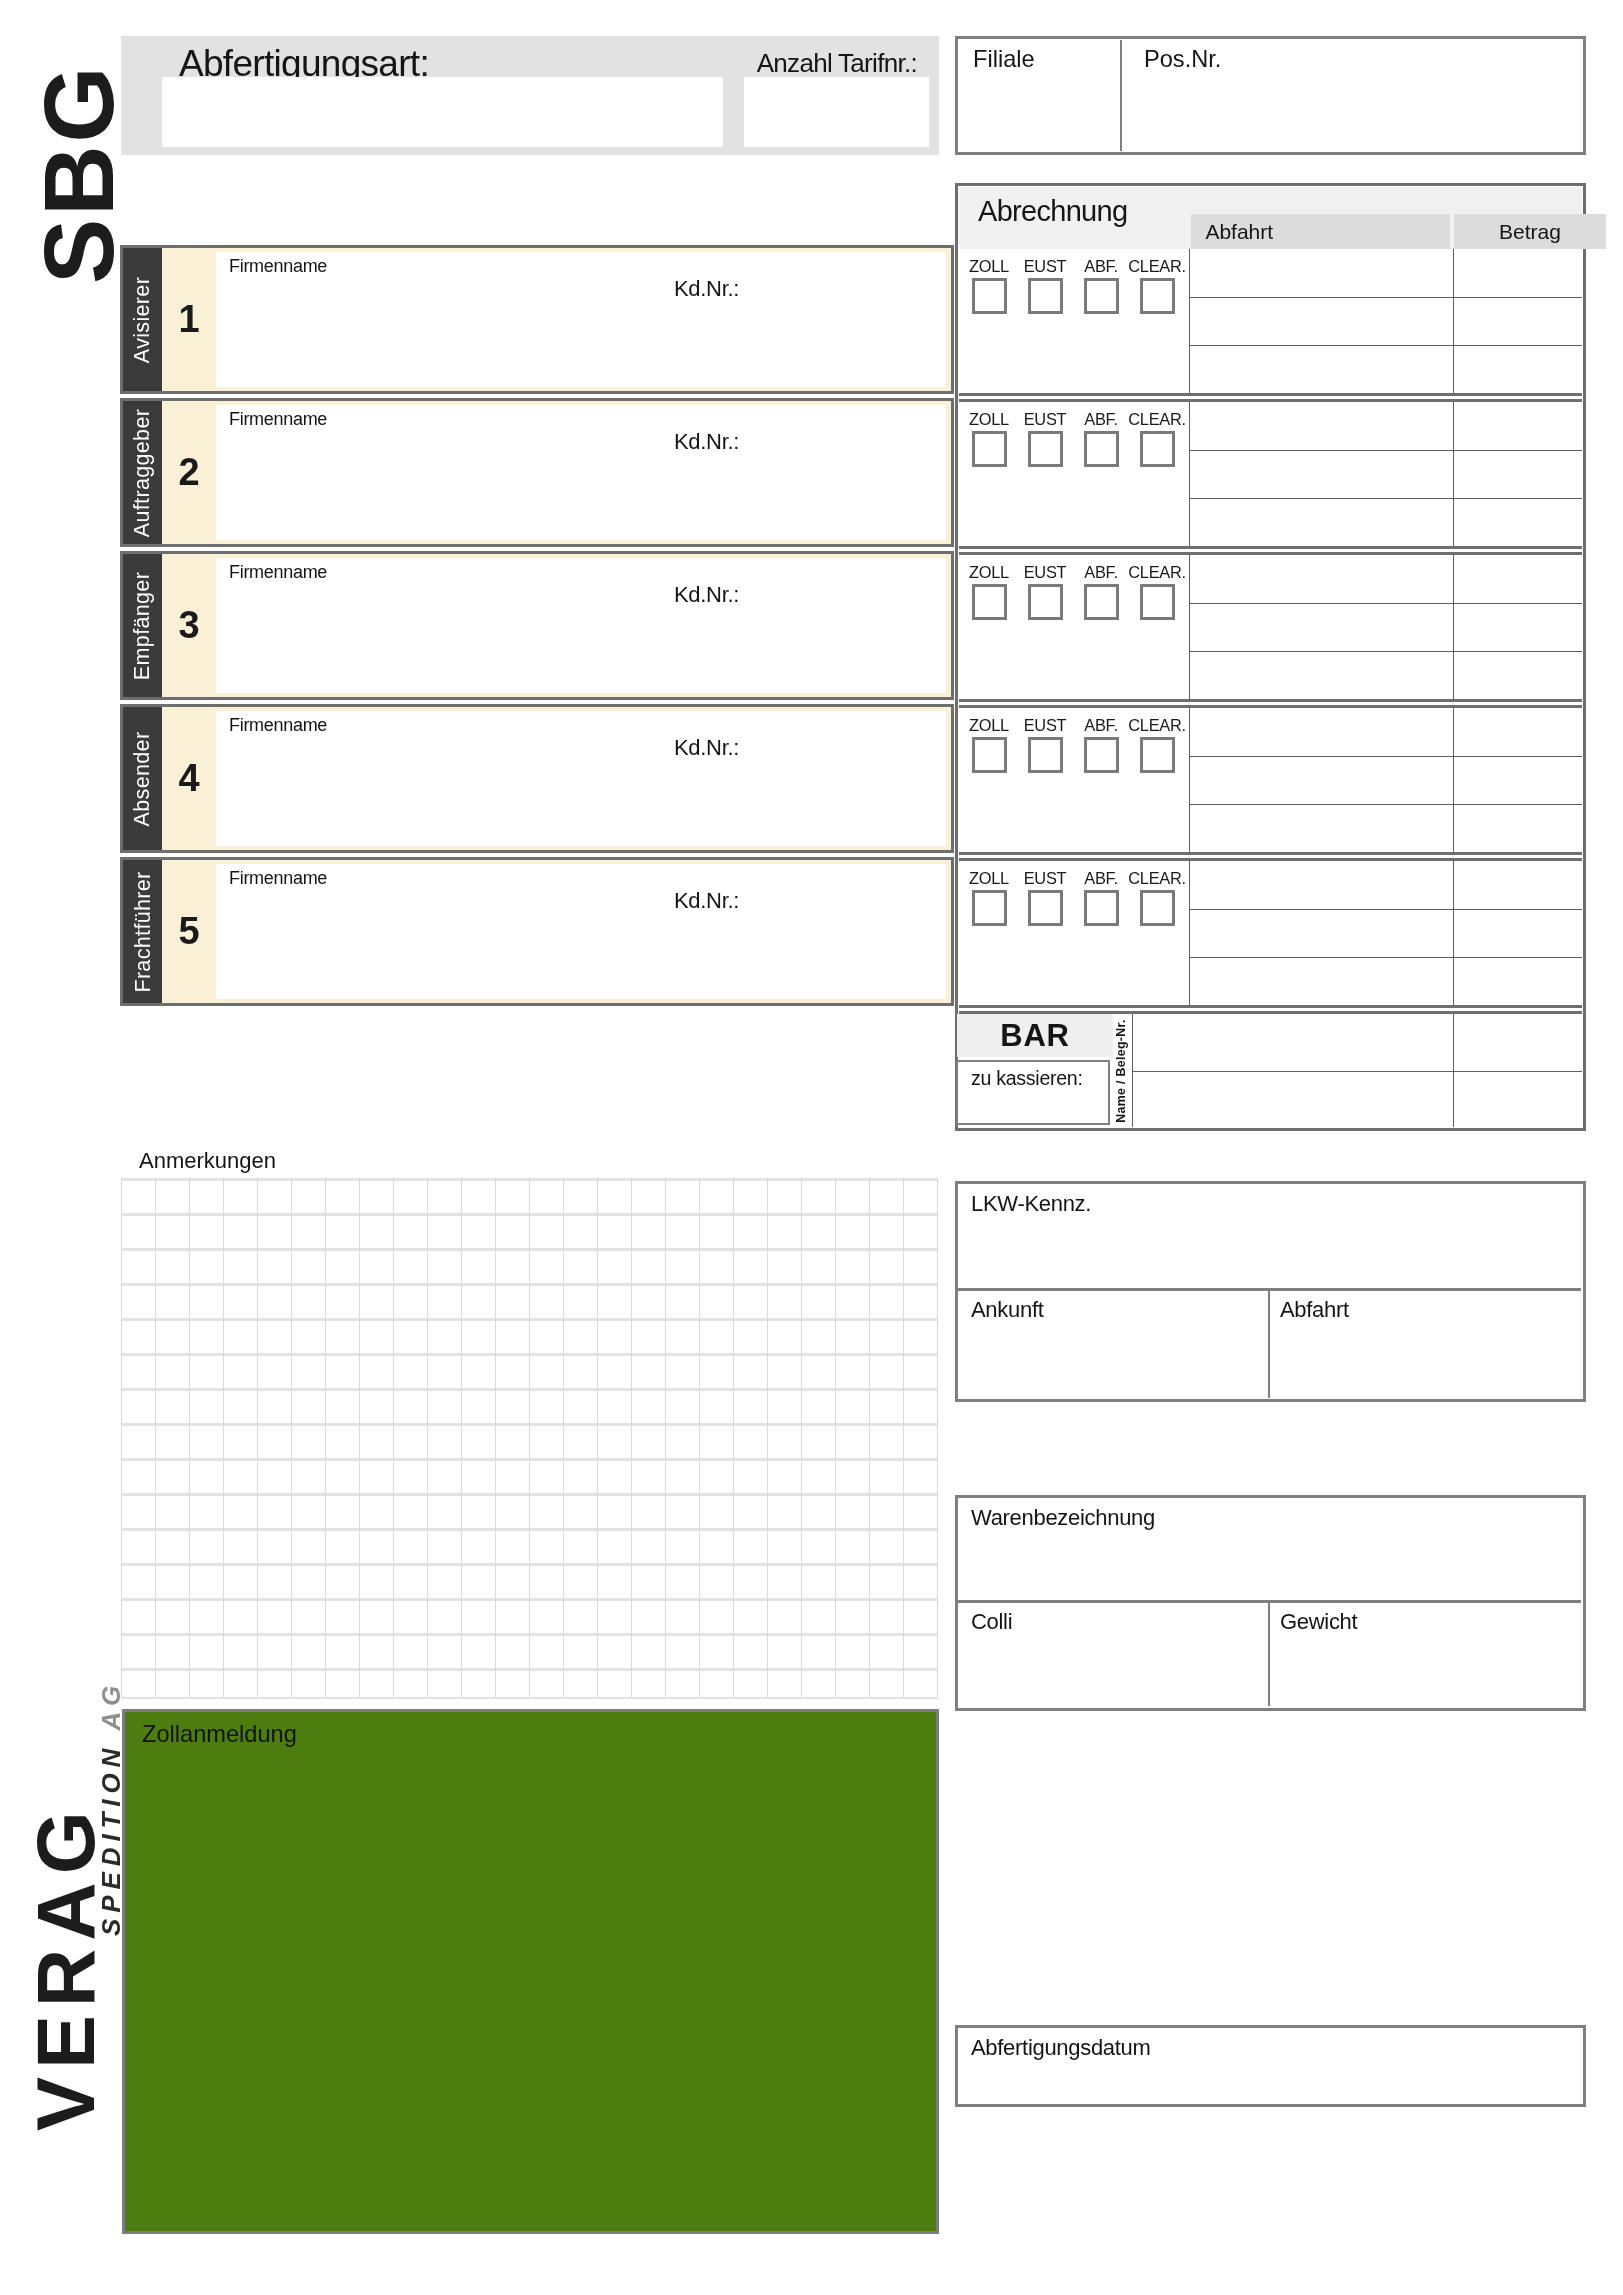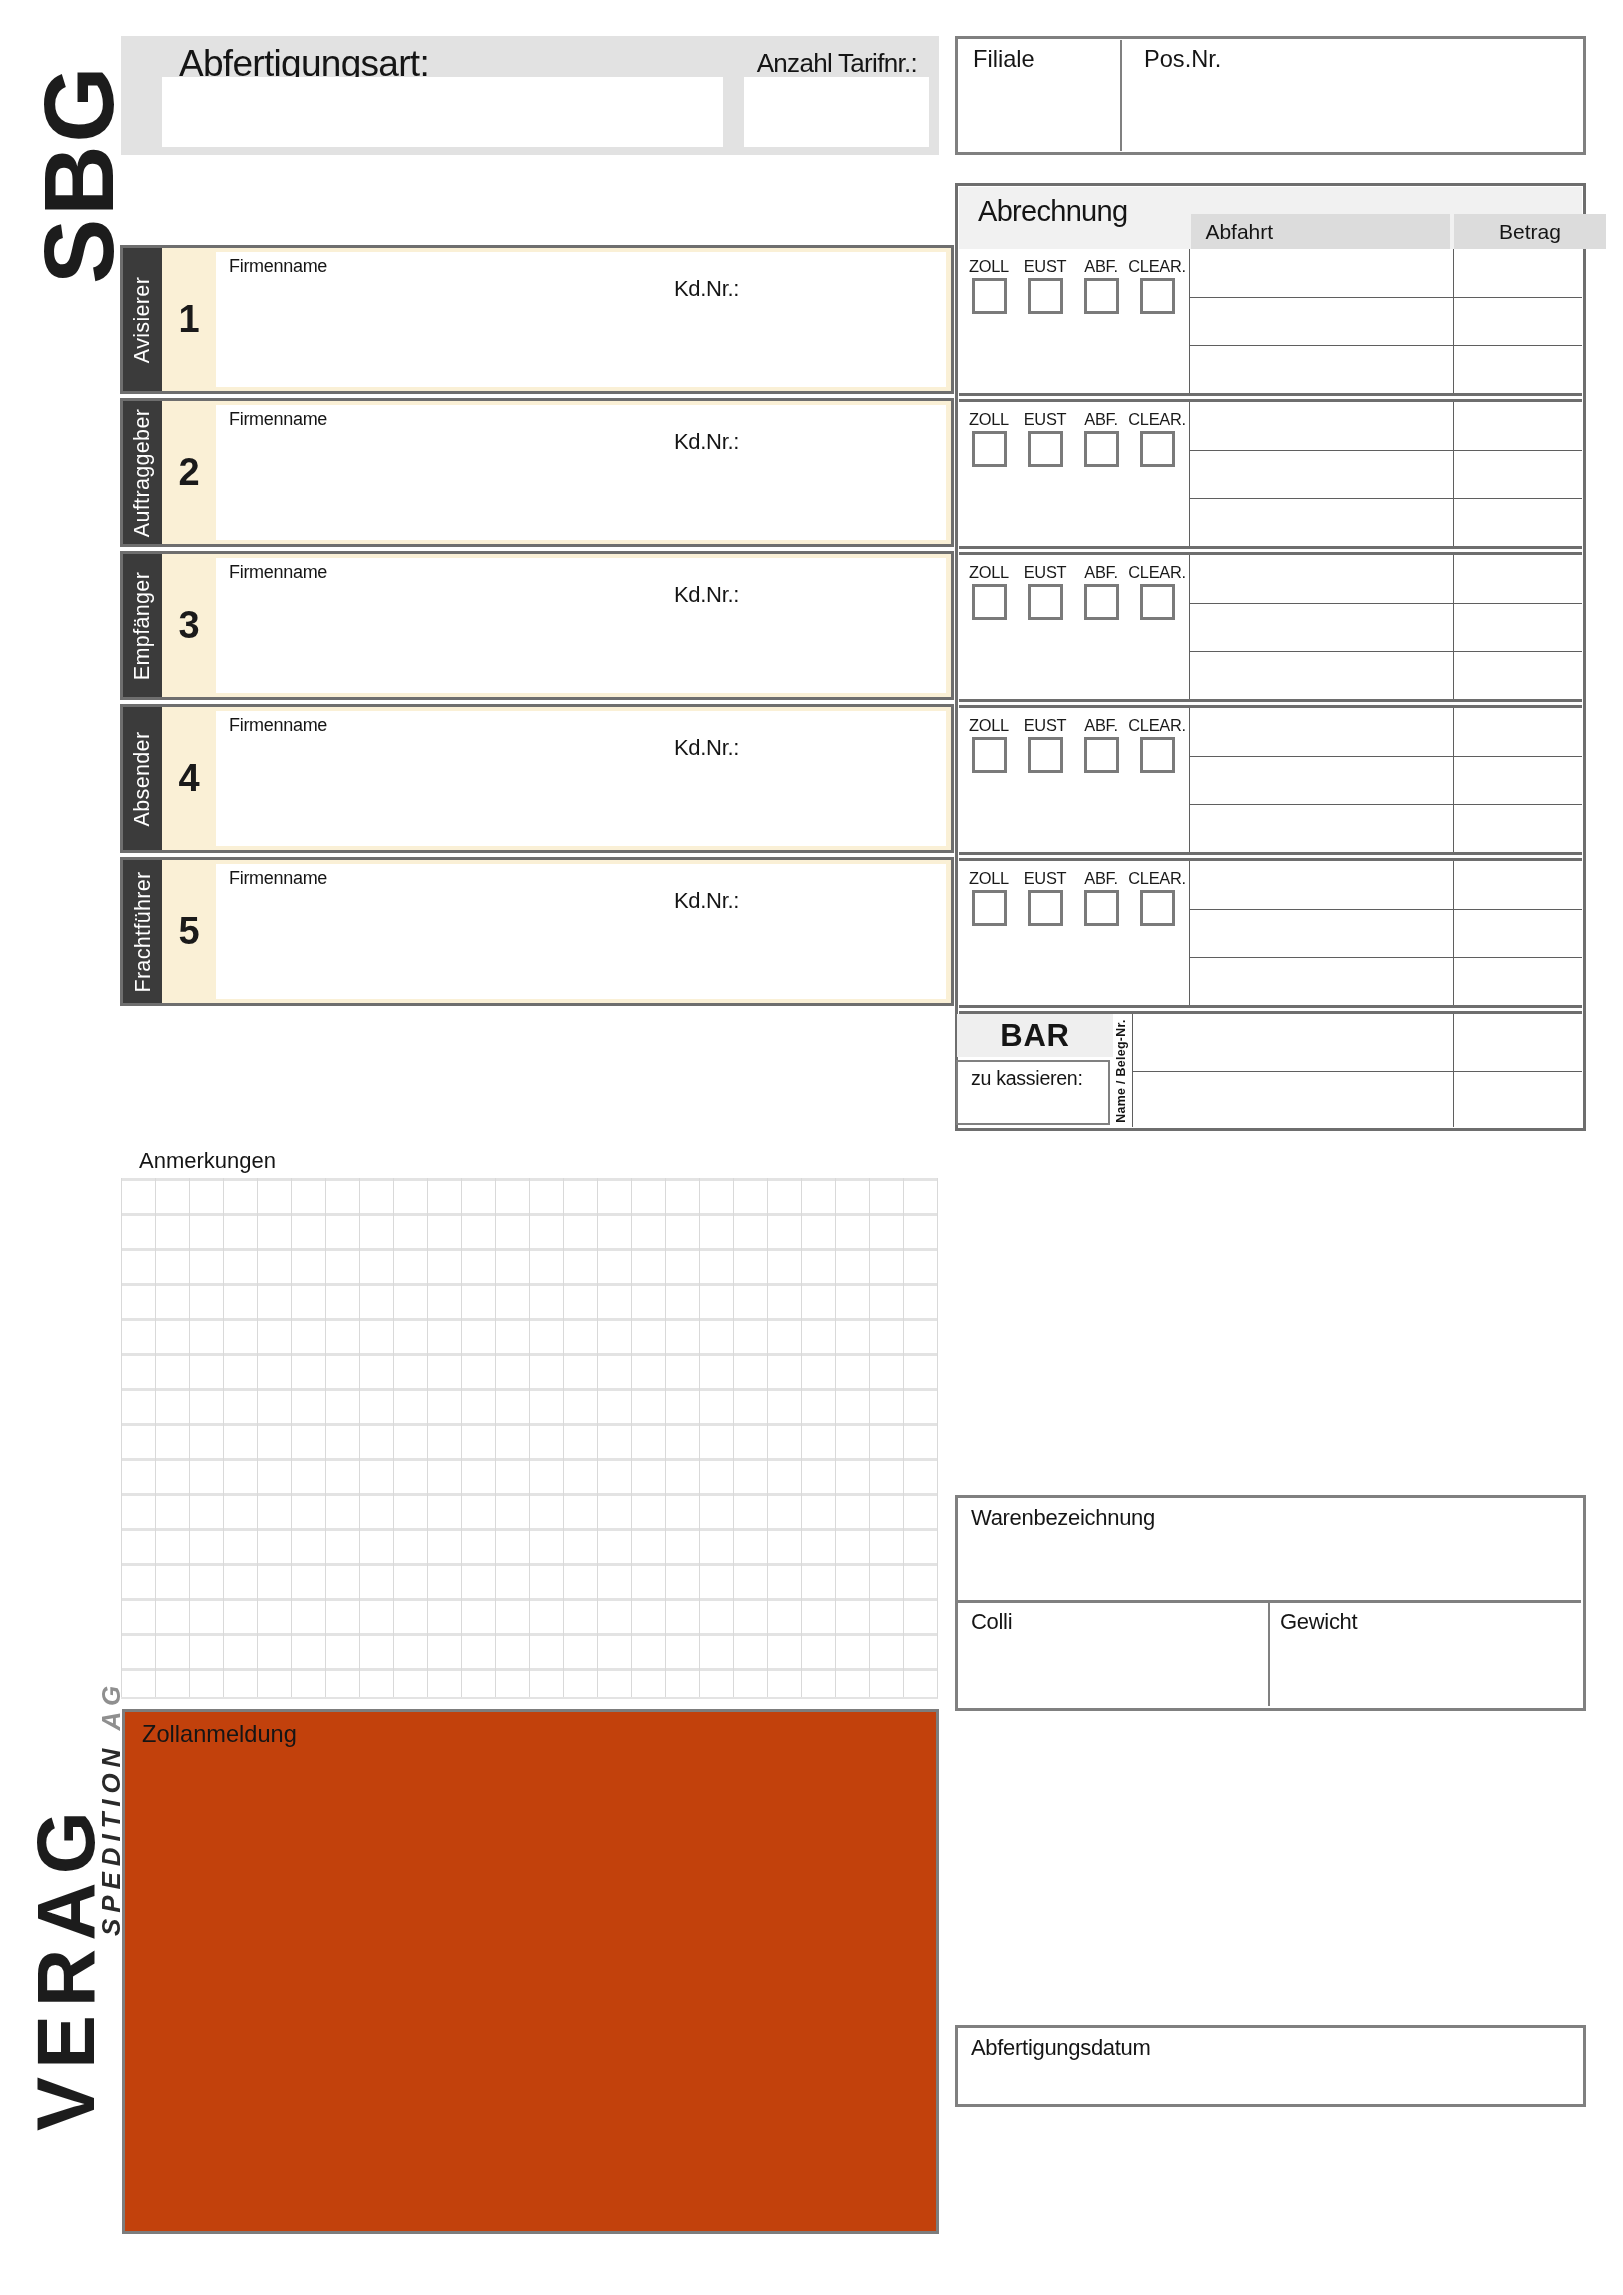--- a/index.html
+++ b/index.html
@@ -104,21 +104,21 @@
   .lkw-box { left:955px; top:1181px; width:631px; height:221px; }
   .lkw-hdiv { left:0; top:104px; width:623px; height:2.6px; background:#808080; position:absolute; }
   .lkw-vdiv { left:310px; top:107px; width:2px; height:107px; background:#808080; position:absolute; }
   .ware-box { left:955px; top:1495px; width:631px; height:216px; }
   .ware-hdiv { left:0; top:102px; width:623px; height:2.6px; background:#808080; position:absolute; }
   .ware-vdiv { left:310px; top:105px; width:2px; height:103px; background:#808080; position:absolute; }
   .datum-box { left:955px; top:2025px; width:631px; height:82px; border-width:3.3px;text-align:right; }
   .sach-box  { left:955px; top:2109px; width:631px; height:127px; border-width:3.3px; }
 
   
-  .zoll-box { left:122px; top:1709px; width:817px; height:525px; border:3.3px solid #7d7d7d; box-sizing:border-box; background:#c2410c; }
+  .zoll-box { left:122px; top:1709px; width:817px; height:525px; border:3.3px solid #7d7d7d; box-sizing:border-box; background:#4d7c0f; }
   .zoll-label { position:absolute; left:17px; top:9.2px; font-size:23.6px; }
 </style>
 </head>
 <body>
 
 <div class="page">
 
   <div class="sbg">SBG</div>
   <div class="verag">VERAG</div>
   <div class="spedition"><span>SPEDITION </span><span class="gray">AG</span></div>
@@ -300,20 +300,27 @@
     <div class="numcol">5</div>
     <div class="pcontent">
       <span class="flabel">Firmenname</span>
       <span class="klabel">Kd.Nr.:</span>
     </div>
   </div>
 
   <div class="abs anm-label">Anmerkungen</div>
   <div class="abs anm-grid"></div>
 
+  <div class="abs gbox lkw-box">
+    <span class="lab" style="left:13px;top:6.5px">LKW-Kennz.</span>
+    <div class="lkw-hdiv"></div>
+    <div class="lkw-vdiv"></div>
+    <span class="lab" style="left:13px;top:113px">Ankunft</span>
+    <span class="lab" style="left:322px;top:113px">Abfahrt</span>
+  </div>
 
   <div class="abs gbox ware-box">
     <span class="lab" style="left:13px;top:6.5px">Warenbezeichnung</span>
     <div class="ware-hdiv"></div>
     <div class="ware-vdiv"></div>
     <span class="lab" style="left:13px;top:111px">Colli</span>
     <span class="lab" style="left:322px;top:111px">Gewicht</span>
   </div>
 
   <div class="abs zoll-box">

